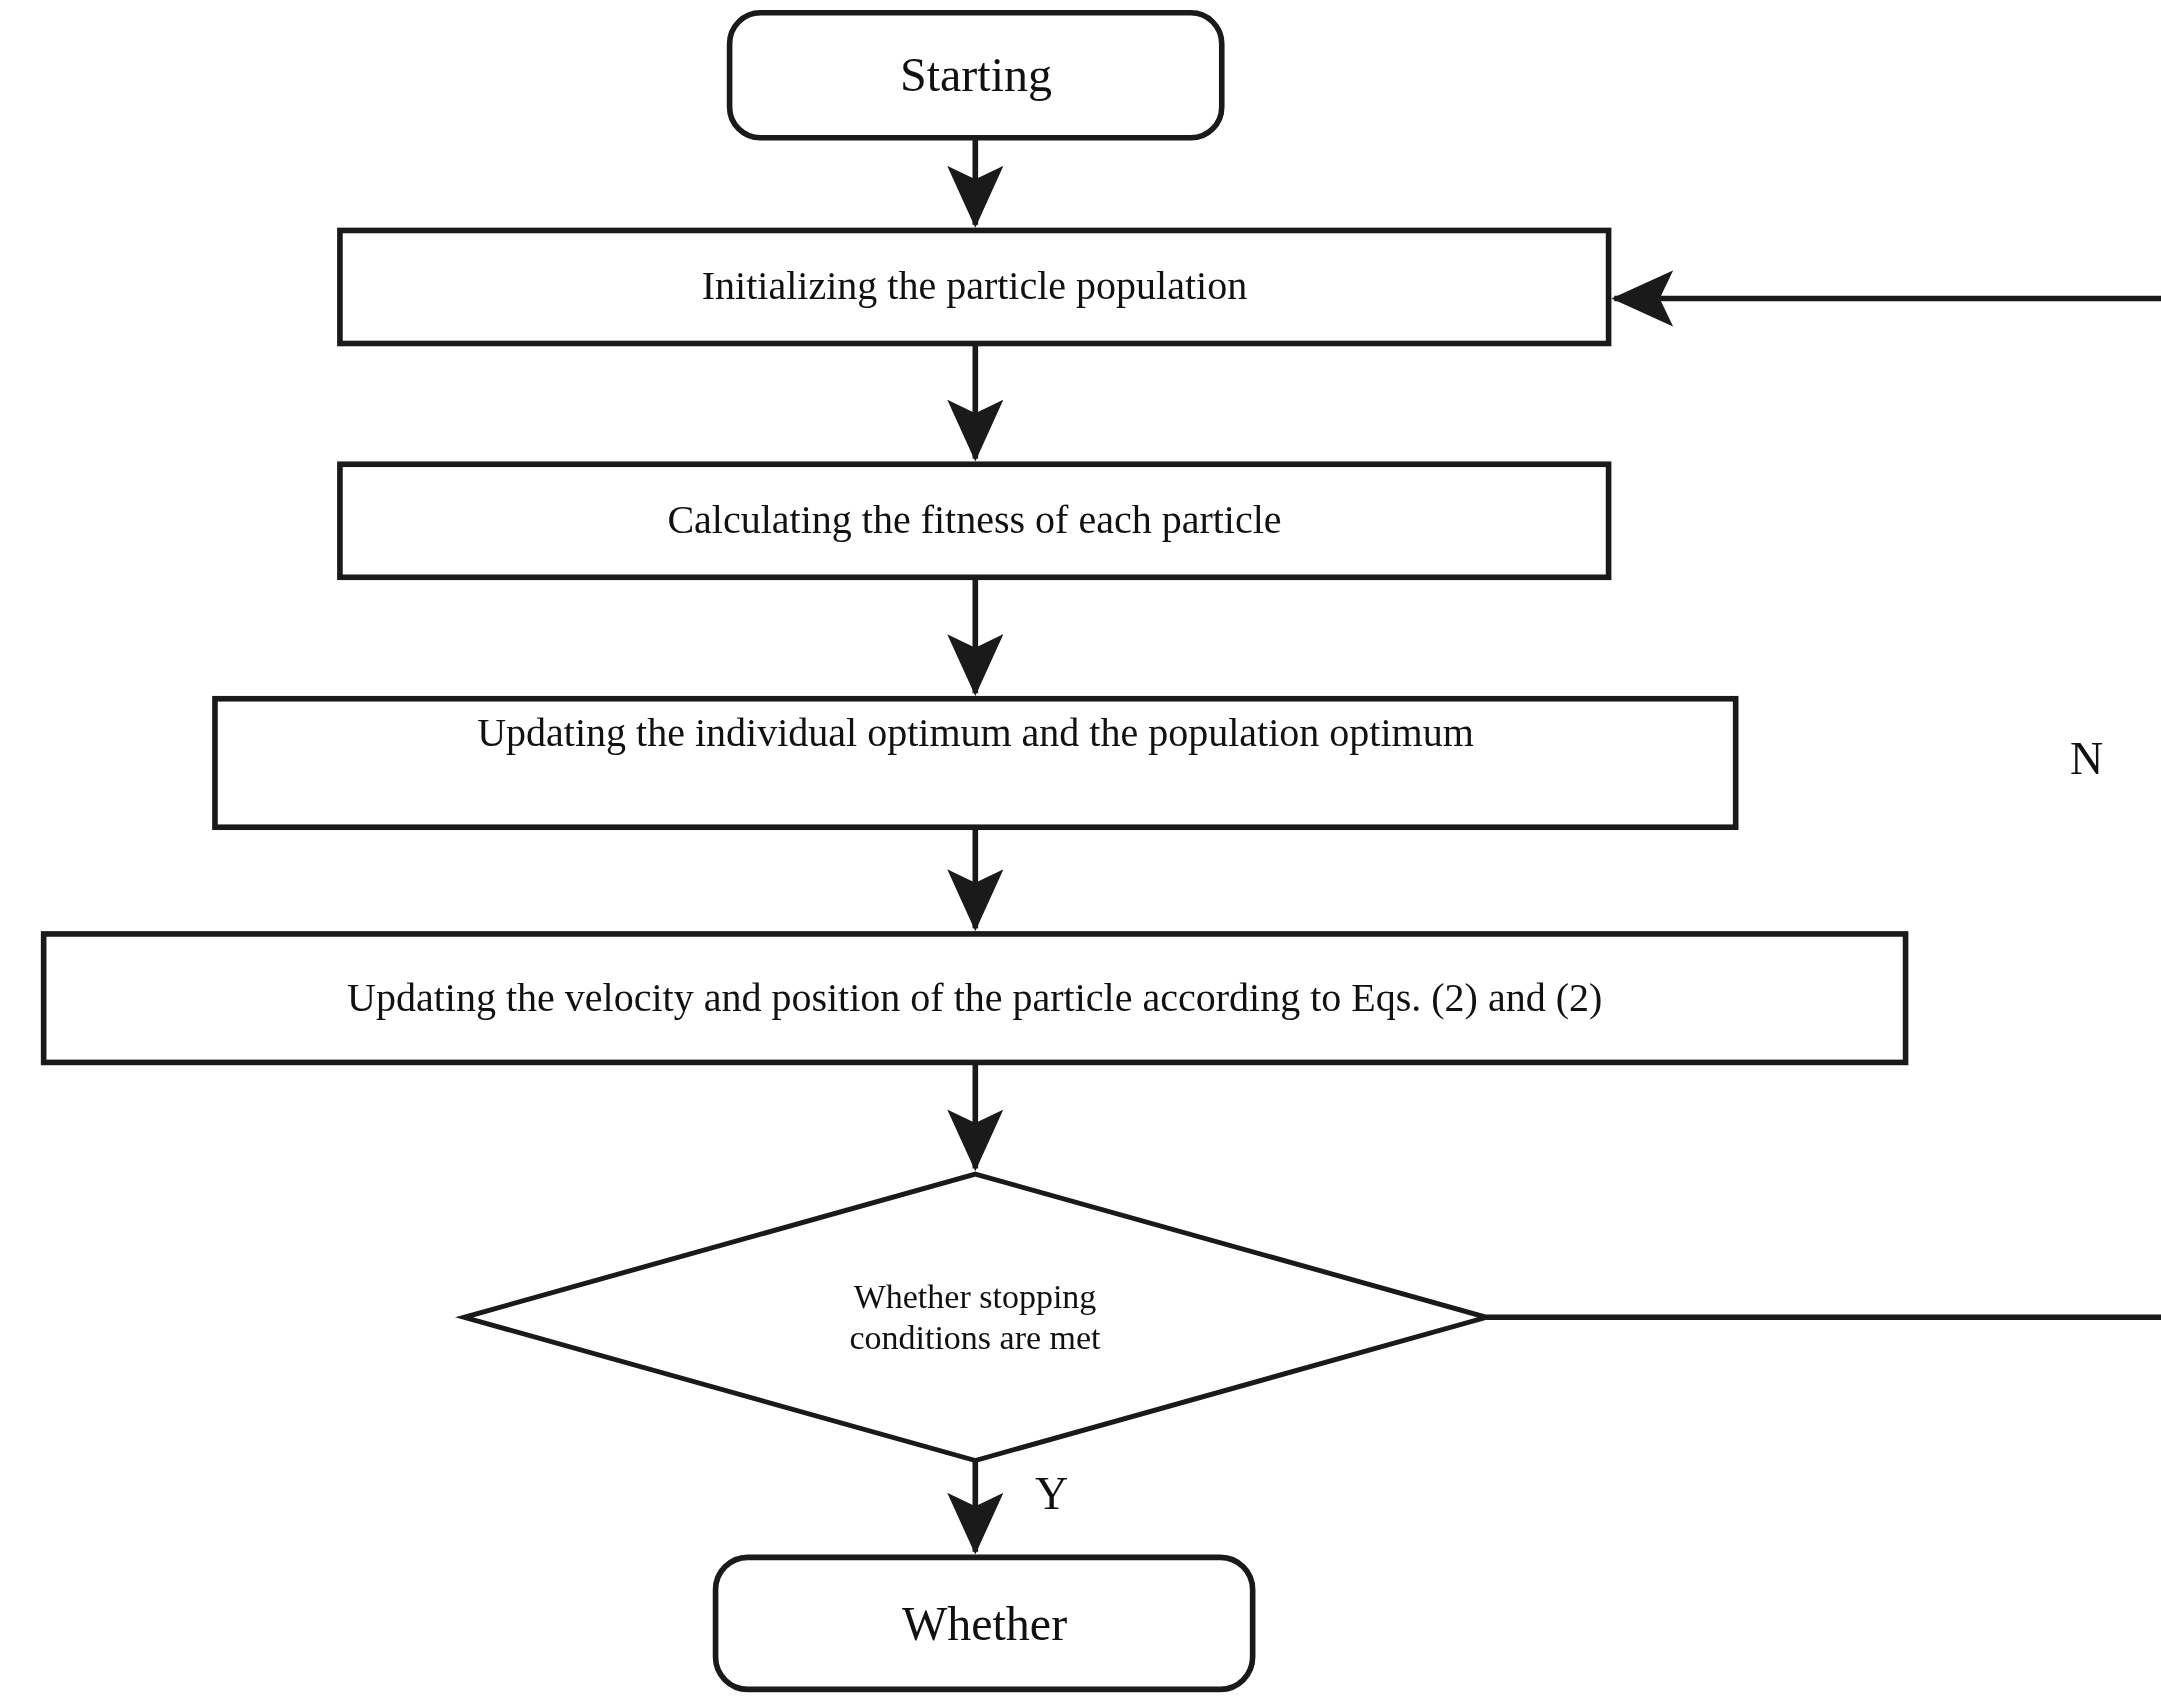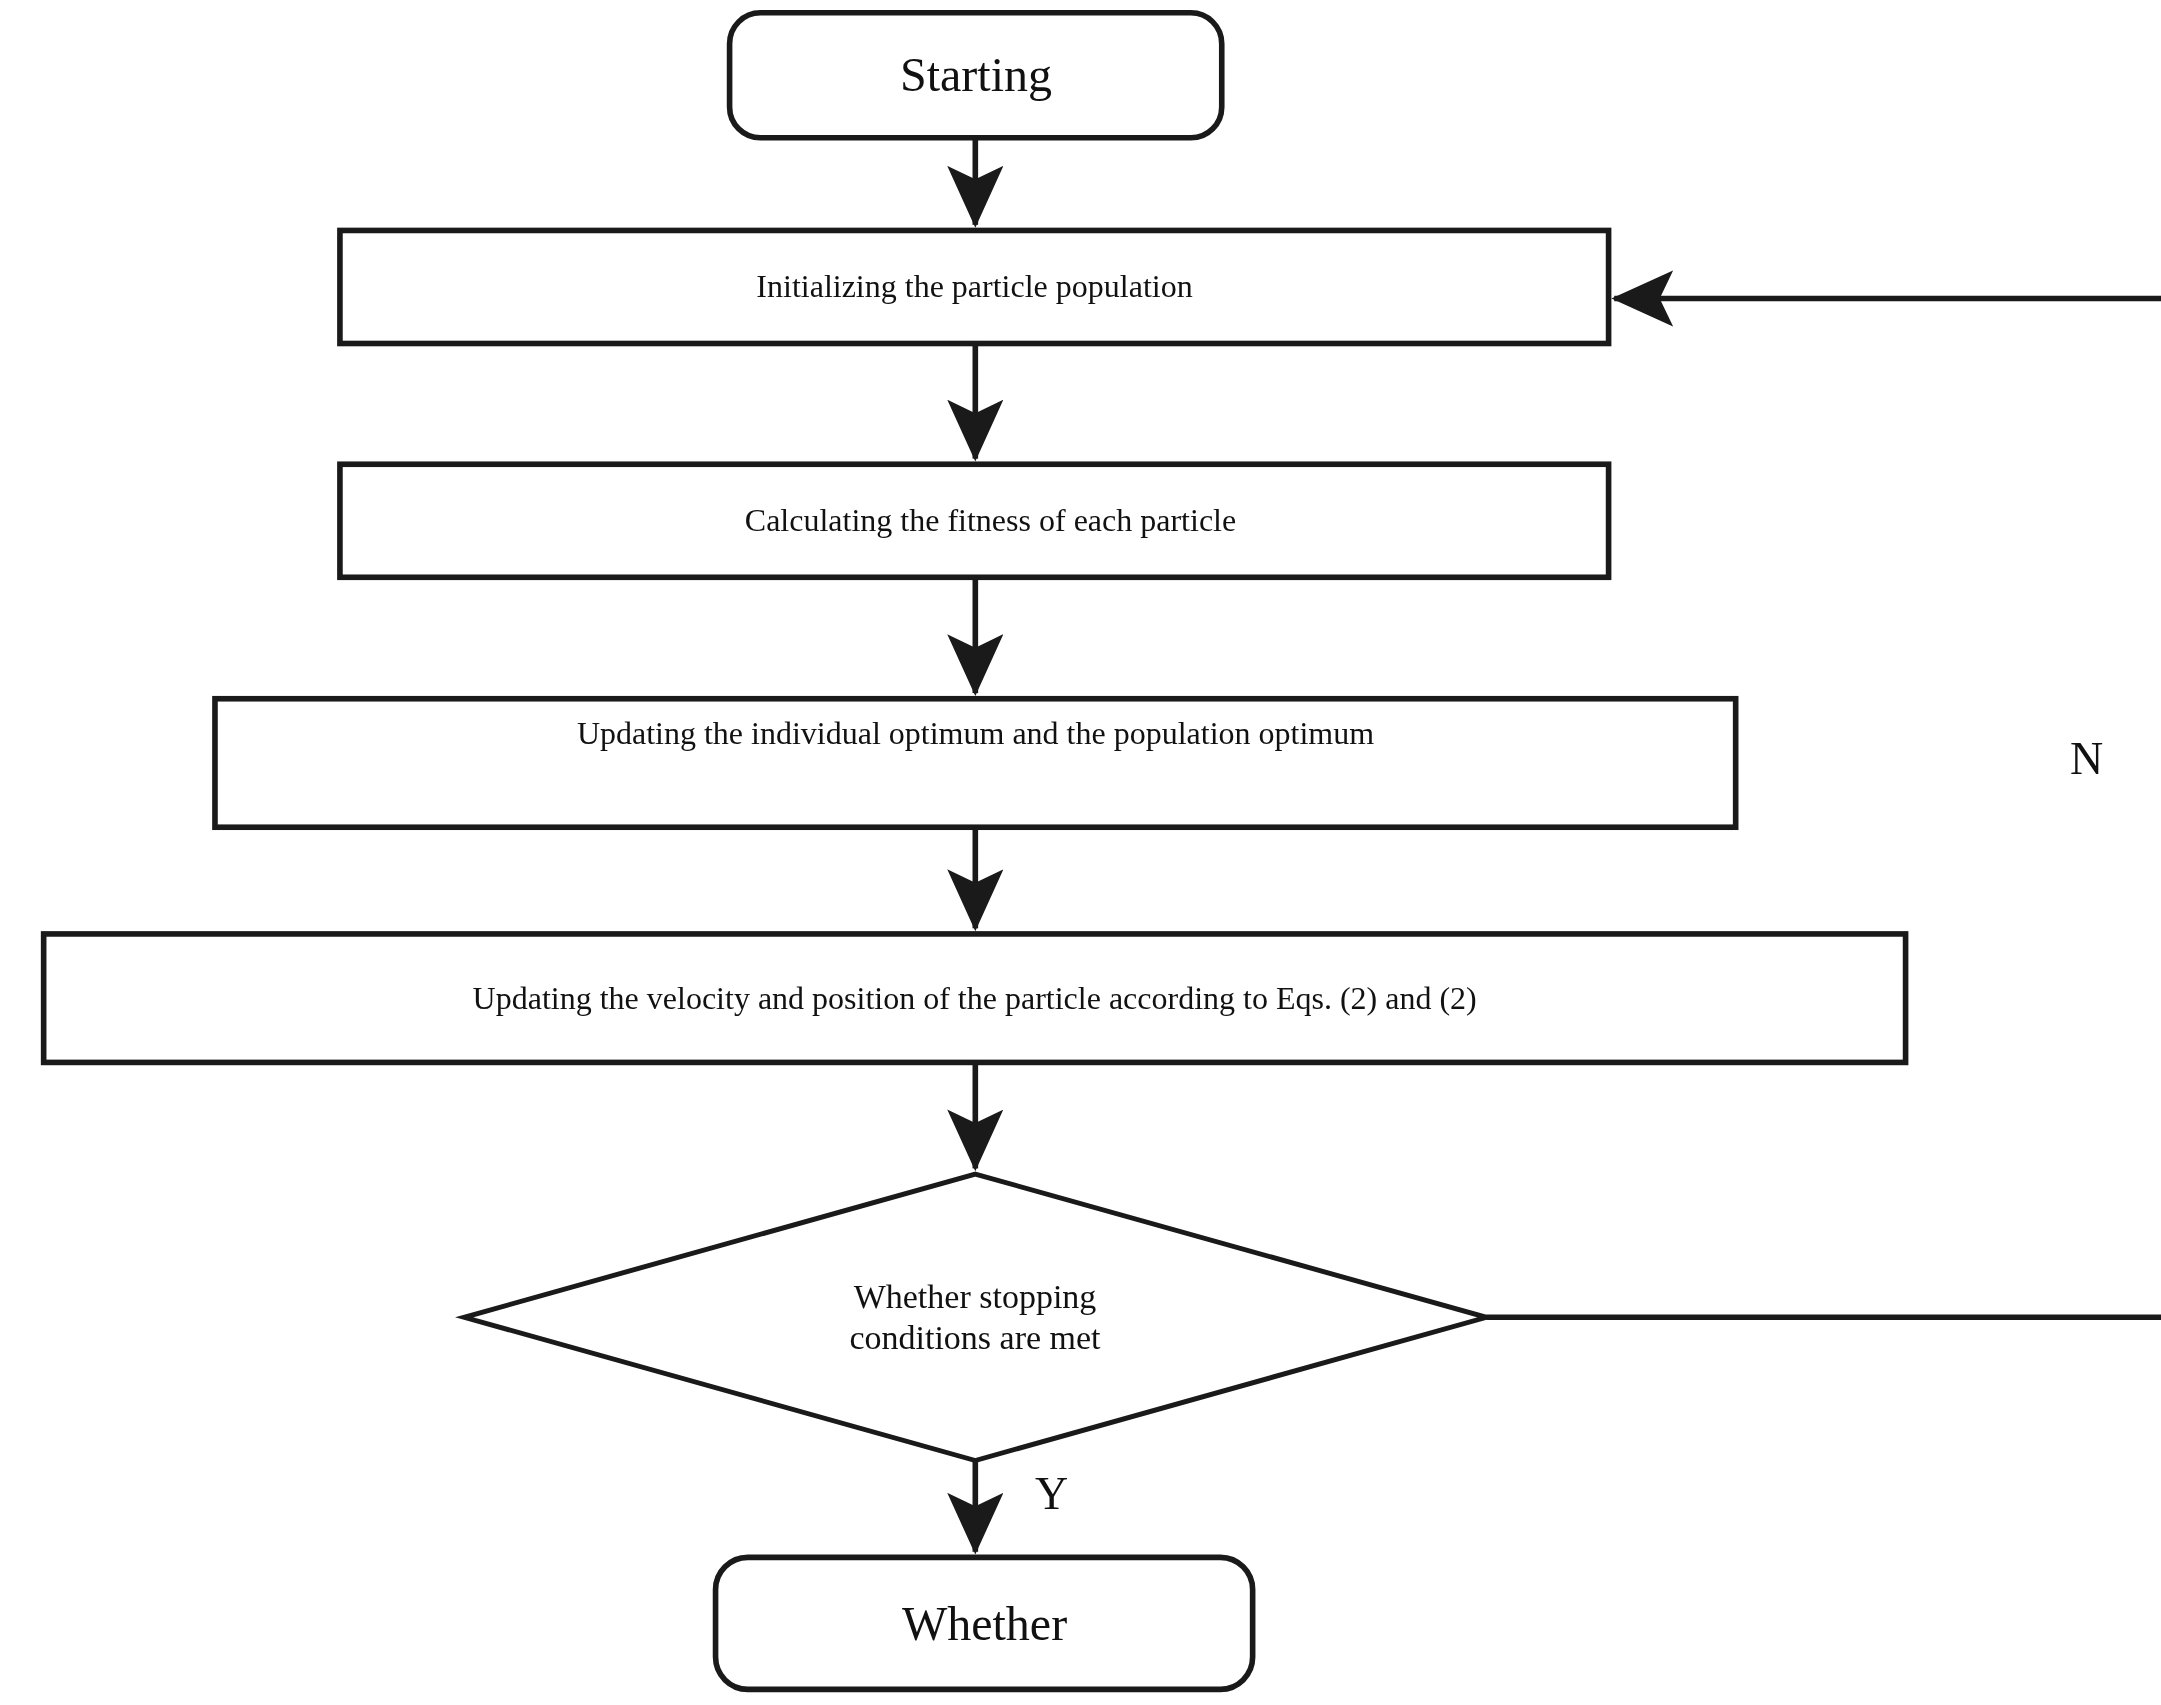--- a/index.html
+++ b/index.html
@@ -39,21 +39,21 @@
   }
   .edge-label {
     position: absolute;
     color: #111111;
     font-family: "Liberation Serif", "DejaVu Serif", serif;
     font-size: 46px;
     line-height: 1;
     pointer-events: none;
   }
   .fs-terminal { font-size: 48px; }
-  .fs-process  { font-size: 32px; }
+  .fs-process  { font-size: 40px; }
   .fs-decision { font-size: 34px; }
 </style>
 </head>
 <body>
 
 <div id="canvas">
 
   <svg id="flow-svg" viewBox="0 0 3078 2428">
     <defs>
       <marker id="arrowhead" markerWidth="13" markerHeight="13" refX="10.5" refY="5" orient="auto" markerUnits="strokeWidth">
@@ -87,21 +87,21 @@
 
     <line x1="1355" y1="2080" x2="1355" y2="2210" stroke="#1a1a1a" stroke-width="8" marker-end="url(#arrowhead)"></line>
 
     <polyline points="2083,1876 3050,1876 3050,425 2265,425" fill="none" stroke="#1a1a1a" stroke-width="8" marker-end="url(#arrowhead)"></polyline>
   </svg>
 
   <div class="node-label fs-terminal" style="left:706px; top:12.6px; width:492px; height:125px;">Starting</div>
 
   <div class="node-label fs-process" style="left:316px; top:230px; width:1269px; height:113px;">Initializing the particle population</div>
 
-  <div class="node-label fs-process" style="left:332px; top:464px; width:1269px; height:113px;">Calculating the fitness of each particle</div>
+  <div class="node-label fs-process" style="left:316px; top:464px; width:1269px; height:113px;">Calculating the fitness of each particle</div>
 
   <div class="node-label fs-process" style="left:191px; top:669px; width:1521px; height:129px;">Updating the individual optimum and the population optimum</div>
 
   <div class="node-label fs-process" style="left:19.7px; top:934px; width:1862px; height:129px;">Updating the velocity and position of the particle according to Eqs. (2) and (2)</div>
 
   <div class="node-label fs-decision" style="left:600px; top:1230px; width:702px; height:174px;">Whether stopping
 conditions are met</div>
 
   <div class="node-label fs-terminal" style="left:692px; top:1558px; width:537px; height:132px;">Whether</div>
 

